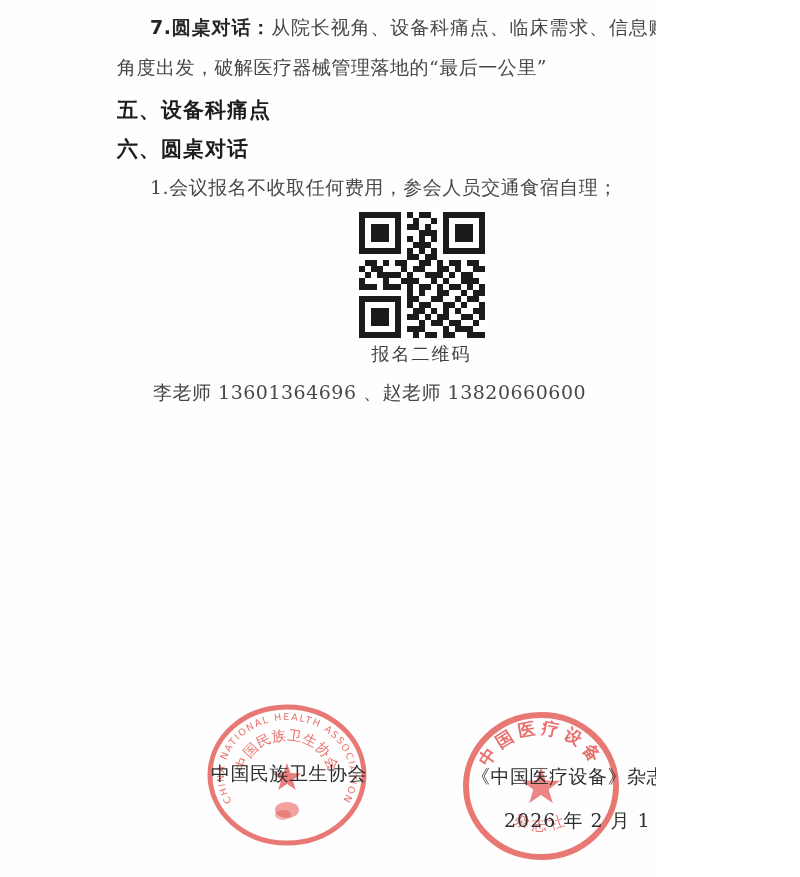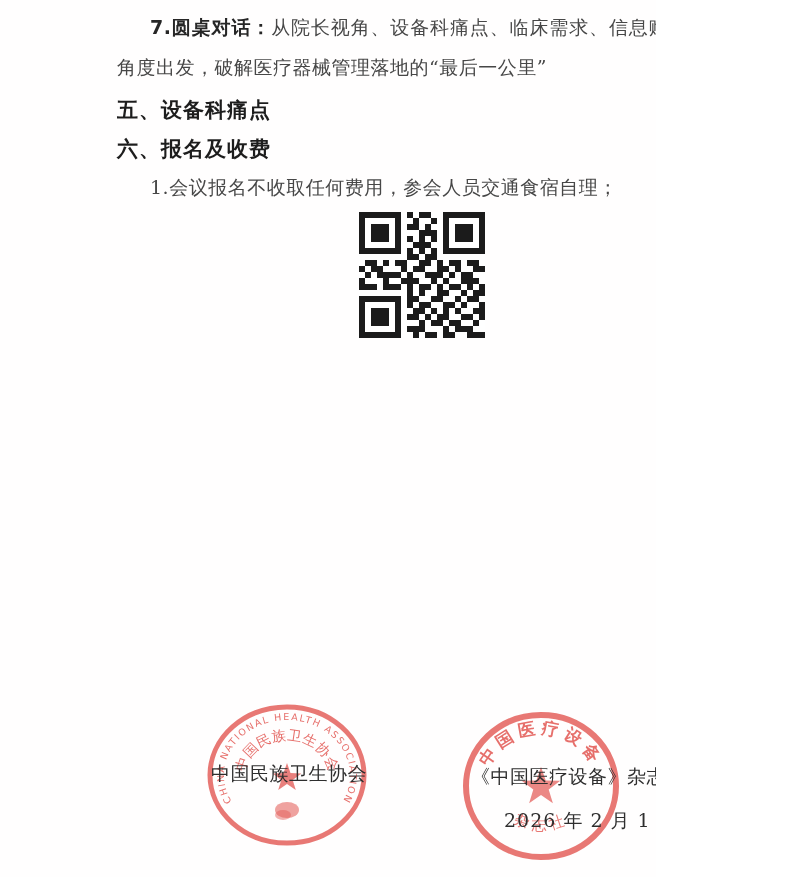--- a/index.html
+++ b/index.html
@@ -33,21 +33,21 @@
 </head>
 <body>
 
 <div class="page">
   <div class="content">
 
     <p class="body"><b>7.圆桌对话：</b><span>从院长视角、设备科痛点、临床需求、信息赋能角度出发，破解医疗器械管理落地的“最后一公里”</span></p>
 
     <h2 class="h5">五、设备科痛点</h2>
 
-    <h2 class="h6">六、报名及收费</h2>
+    <h2 class="h6">六、圆桌对话</h2>
     <p class="body">1.会议报名不收取任何费用，参会人员交通食宿自理；</p>
 
     <div class="qr-wrap">
       <div class="qr">
           <div style="position: absolute; width: 6px; height: 6px; left: 0px; top: 0px; background: rgb(27, 27, 27);"></div>
           <div style="position: absolute; width: 6px; height: 6px; left: 6px; top: 0px; background: rgb(27, 27, 27);"></div>
           <div style="position: absolute; width: 6px; height: 6px; left: 12px; top: 0px; background: rgb(27, 27, 27);"></div>
           <div style="position: absolute; width: 6px; height: 6px; left: 18px; top: 0px; background: rgb(27, 27, 27);"></div>
           <div style="position: absolute; width: 6px; height: 6px; left: 24px; top: 0px; background: rgb(27, 27, 27);"></div>
           <div style="position: absolute; width: 6px; height: 6px; left: 30px; top: 0px; background: rgb(27, 27, 27);"></div>
@@ -278,22 +278,24 @@
           <div style="position: absolute; width: 6px; height: 6px; left: 36px; top: 120px; background: rgb(27, 27, 27);"></div>
           <div style="position: absolute; width: 6px; height: 6px; left: 54px; top: 120px; background: rgb(27, 27, 27);"></div>
           <div style="position: absolute; width: 6px; height: 6px; left: 66px; top: 120px; background: rgb(27, 27, 27);"></div>
           <div style="position: absolute; width: 6px; height: 6px; left: 72px; top: 120px; background: rgb(27, 27, 27);"></div>
           <div style="position: absolute; width: 6px; height: 6px; left: 84px; top: 120px; background: rgb(27, 27, 27);"></div>
           <div style="position: absolute; width: 6px; height: 6px; left: 90px; top: 120px; background: rgb(27, 27, 27);"></div>
           <div style="position: absolute; width: 6px; height: 6px; left: 108px; top: 120px; background: rgb(27, 27, 27);"></div>
           <div style="position: absolute; width: 6px; height: 6px; left: 114px; top: 120px; background: rgb(27, 27, 27);"></div>
           <div style="position: absolute; width: 6px; height: 6px; left: 120px; top: 120px; background: rgb(27, 27, 27);"></div>
         </div>
+      <div class="qr-caption">报名二维码</div>
     </div>
 
+    <p class="body contact">李老师 13601364696 、赵老师 13820660600</p>
   </div>
 
   <svg class="stamp stamp-left" width="166" height="150" viewBox="0 0 166 150">
     <defs>
       <path id="lp-latin" d="M 34.7 108.4 A 63 55 0 1 1 131.3 108.4" fill="none"></path>
       <path id="lp-cn" d="M 41 73 A 42 35 0 1 1 125 73" fill="none"></path>
     </defs>
     <ellipse cx="83" cy="73" rx="77" ry="68" fill="none" stroke-width="5" stroke-opacity="0.8" stroke="#e25651"></ellipse>
     <text font-size="9.5" letter-spacing="1.6" fill-opacity="0.85" fill="#e25651">
       <textPath href="#lp-latin" startOffset="50%" text-anchor="middle">CHINA NATIONAL HEALTH ASSOCIATION</textPath>

